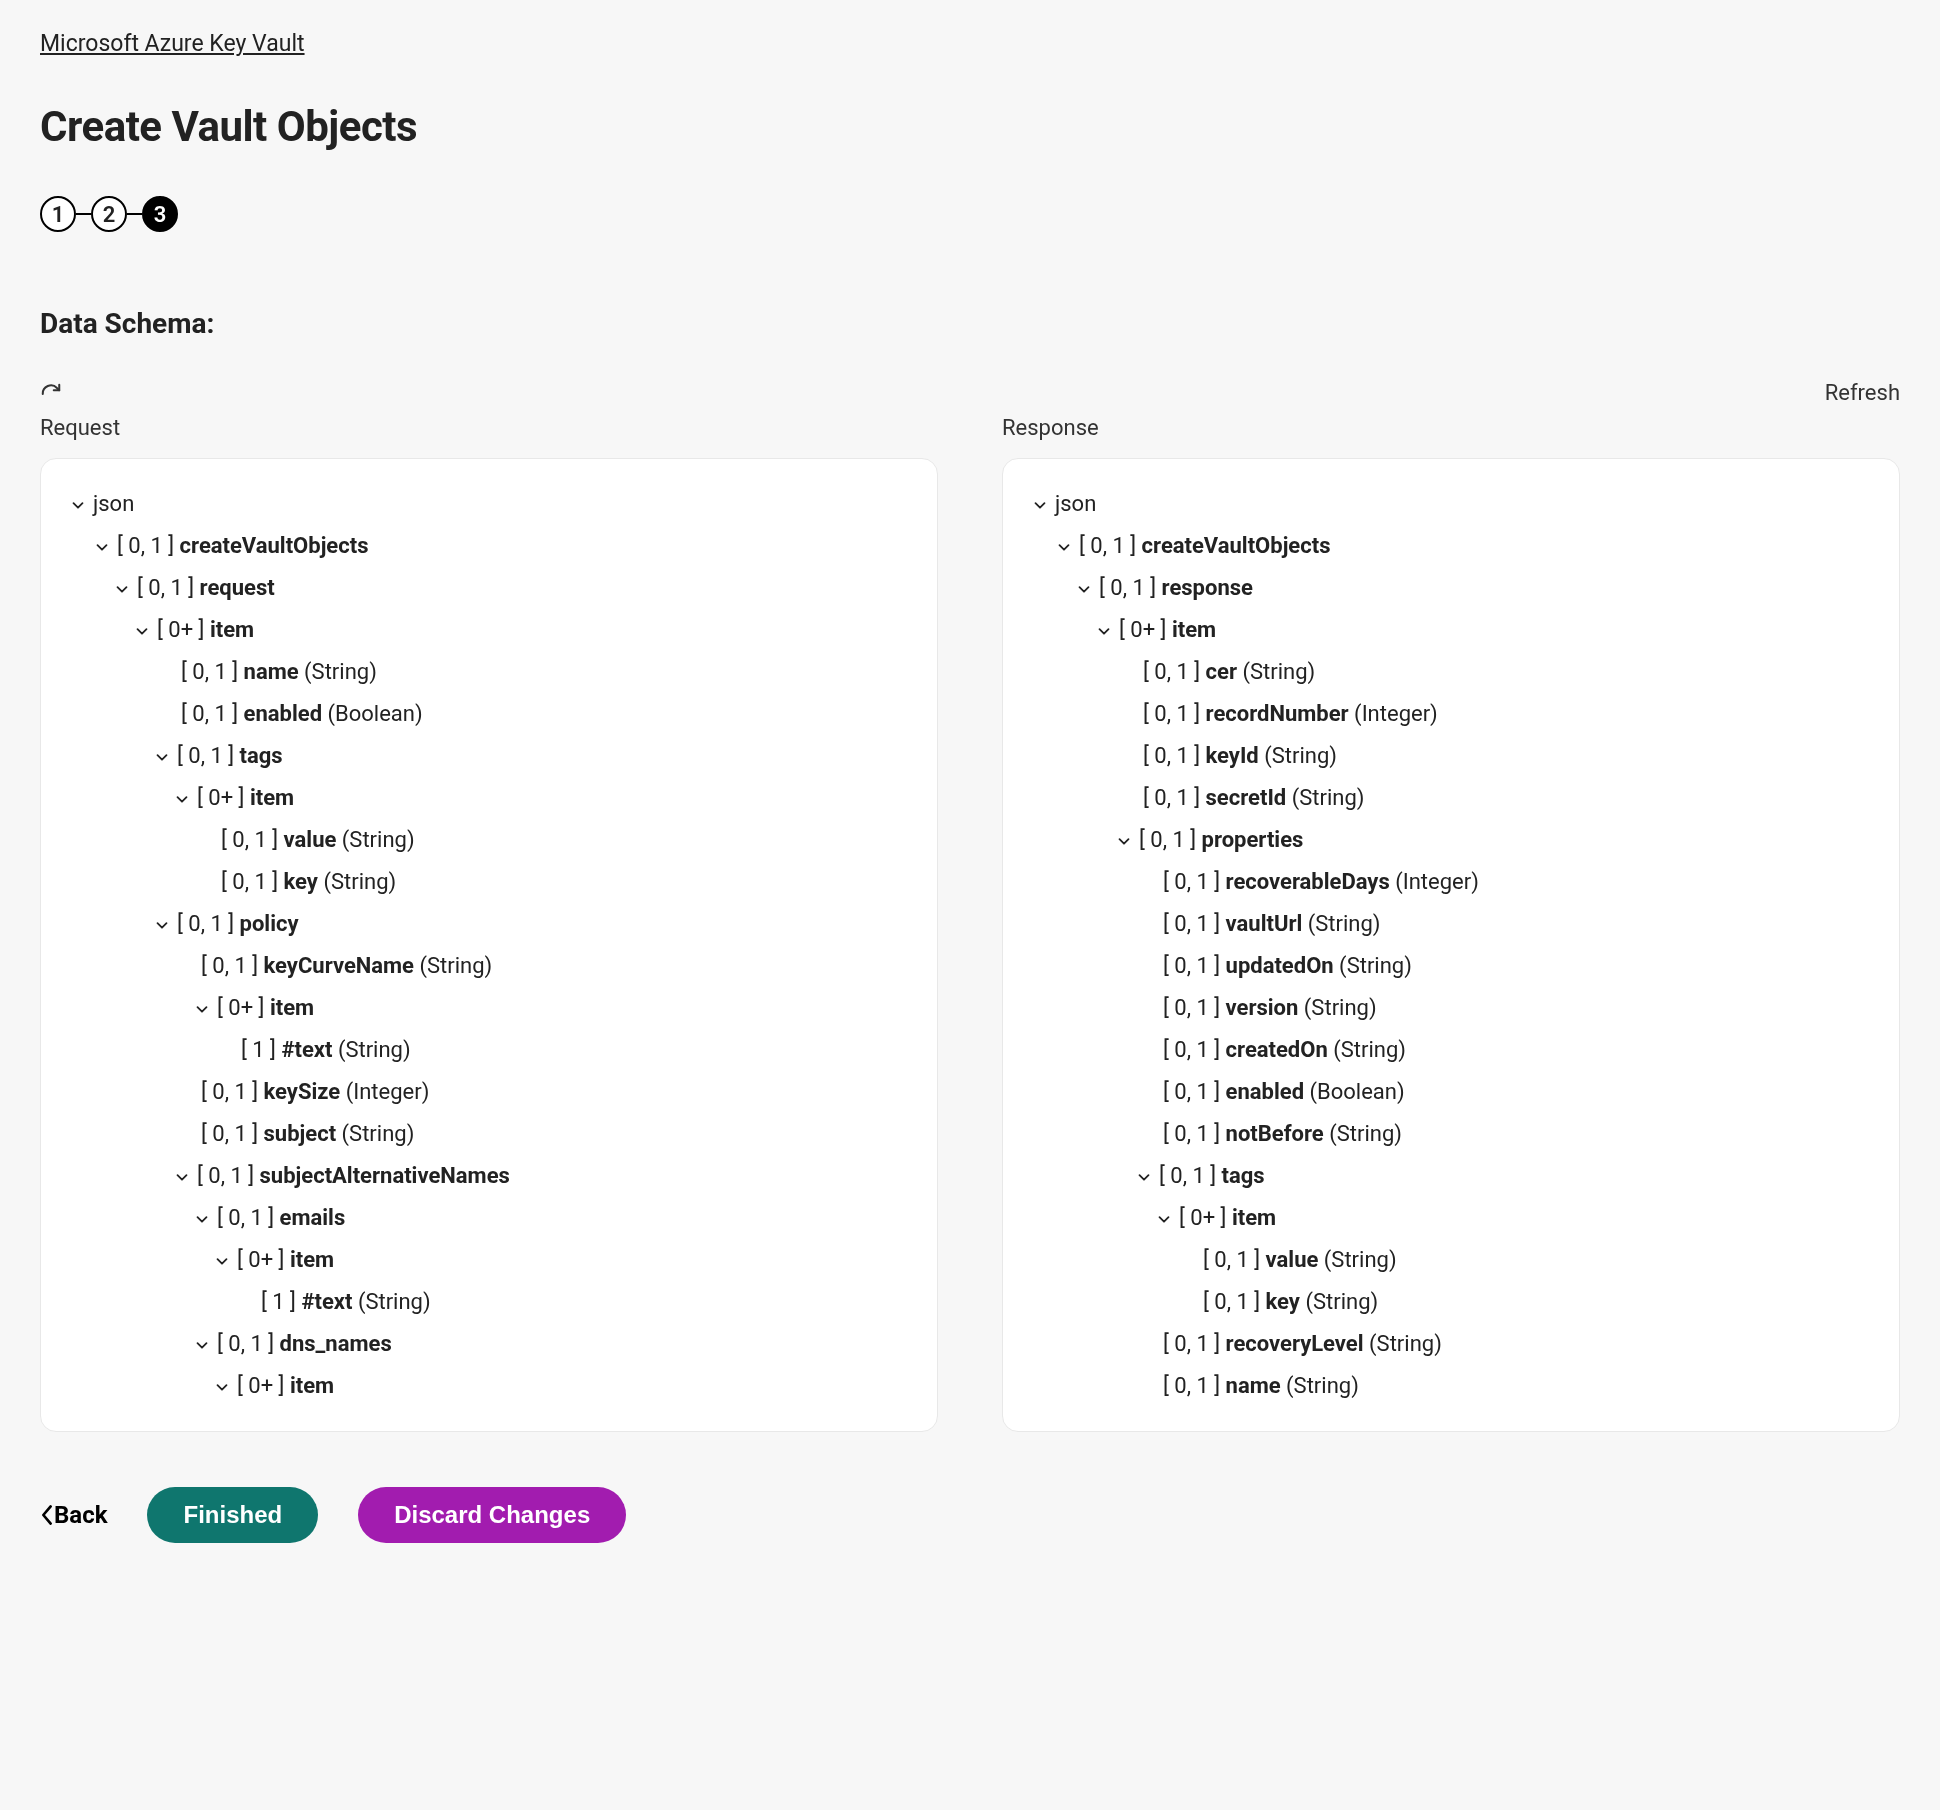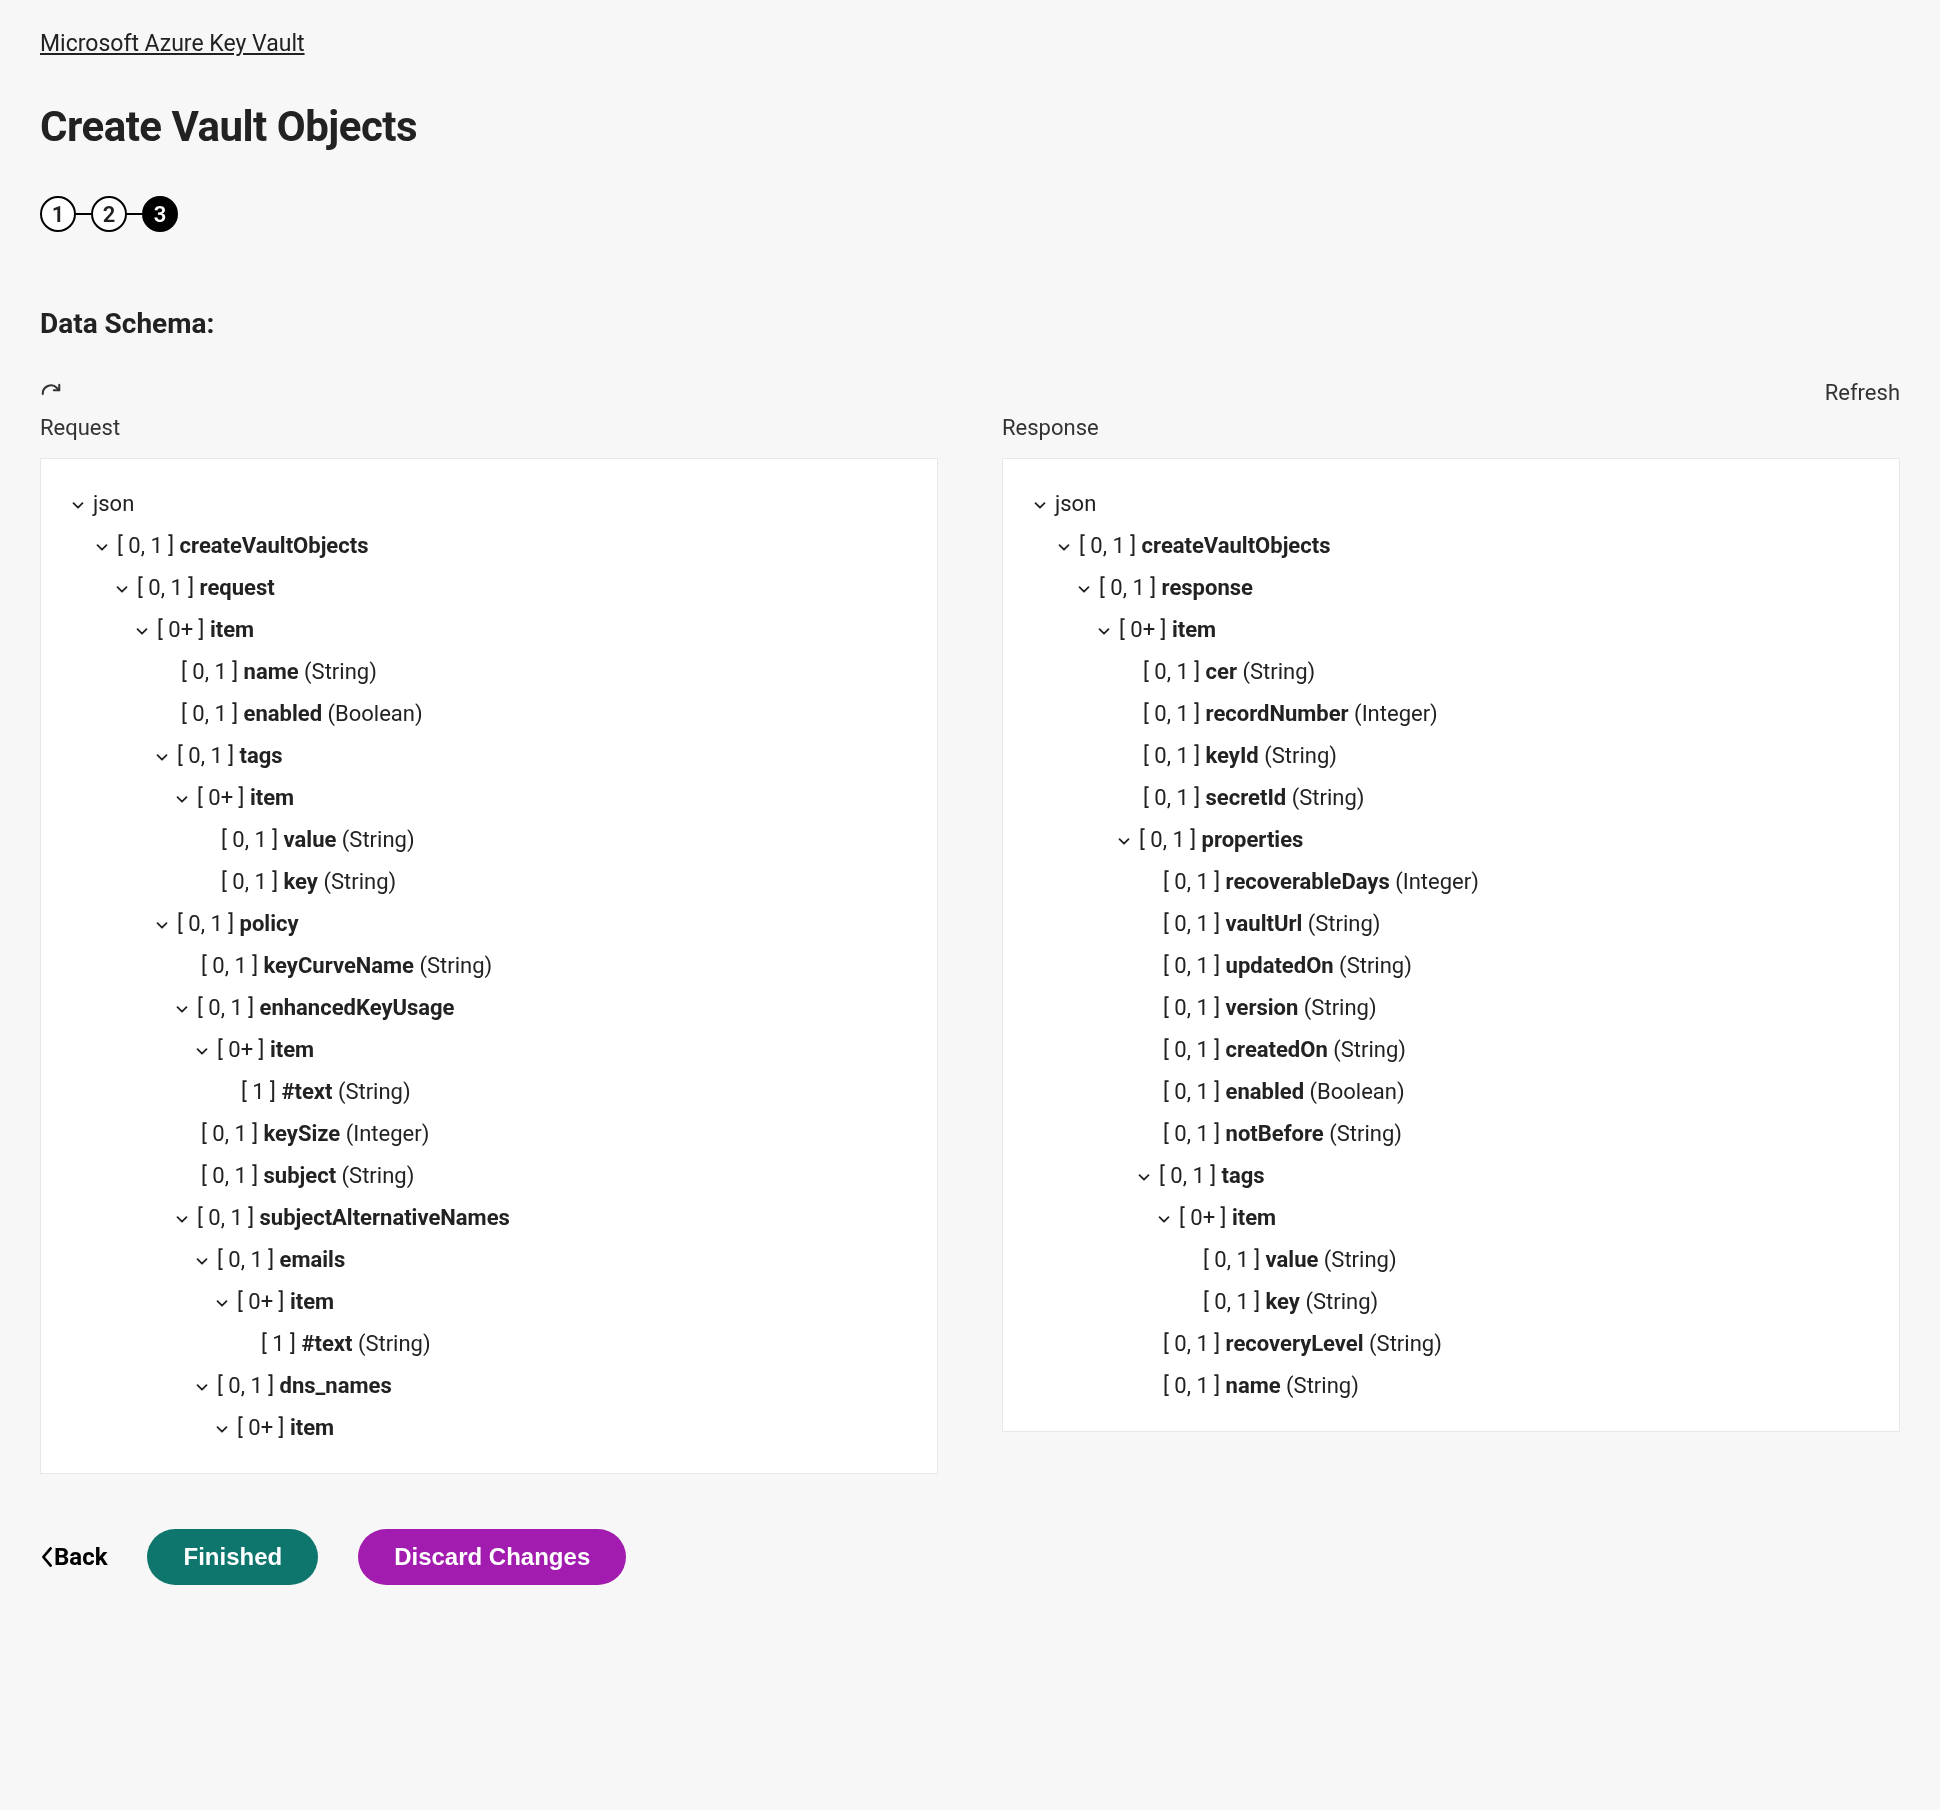--- a/index.html
+++ b/index.html
@@ -75,21 +75,21 @@
     flex: 1;
     min-width: 0;
   }
   .col-label {
     font-size: 22px;
     color: #333;
     margin-bottom: 18px;
   }
   .panel {
     background: #fff;
-    border-radius: 0;
+    border-radius: 16px;
     border: 1px solid #e8e8e8;
     padding: 24px 20px 24px 20px;
     font-size: 22px;
     line-height: 1.0;
     overflow-x: auto;
   }
   .node {
     white-space: nowrap;
     padding: 10px 0;
   }
@@ -191,23 +191,20 @@
             </svg></span><span class="card">[ 0, 1 ] </span><span class="name">tags</span></div>
         <div class="node indent-5"><span class="chev"><svg viewBox="0 0 20 20" fill="none" stroke="#222" stroke-width="2" stroke-linecap="round" stroke-linejoin="round">
               <polyline points="5,8 10,13 15,8"></polyline>
             </svg></span><span class="card">[ 0+ ] </span><span class="name">item</span></div>
         <div class="node indent-6"><span class="card">[ 0, 1 ] </span><span class="name">value</span> <span class="type">(String)</span></div>
         <div class="node indent-6"><span class="card">[ 0, 1 ] </span><span class="name">key</span> <span class="type">(String)</span></div>
         <div class="node indent-4"><span class="chev"><svg viewBox="0 0 20 20" fill="none" stroke="#222" stroke-width="2" stroke-linecap="round" stroke-linejoin="round">
               <polyline points="5,8 10,13 15,8"></polyline>
             </svg></span><span class="card">[ 0, 1 ] </span><span class="name">policy</span></div>
         <div class="node indent-5"><span class="card">[ 0, 1 ] </span><span class="name">keyCurveName</span> <span class="type">(String)</span></div>
-        <div class="node indent-5"><span class="chev"><svg viewBox="0 0 20 20" fill="none" stroke="#222" stroke-width="2" stroke-linecap="round" stroke-linejoin="round">
-              <polyline points="5,8 10,13 15,8"></polyline>
-            </svg></span><span class="card">[ 0, 1 ] </span><span class="name">enhancedKeyUsage</span></div>
         <div class="node indent-6"><span class="chev"><svg viewBox="0 0 20 20" fill="none" stroke="#222" stroke-width="2" stroke-linecap="round" stroke-linejoin="round">
               <polyline points="5,8 10,13 15,8"></polyline>
             </svg></span><span class="card">[ 0+ ] </span><span class="name">item</span></div>
         <div class="node indent-7"><span class="card">[ 1 ] </span><span class="name">#text</span> <span class="type">(String)</span></div>
         <div class="node indent-5"><span class="card">[ 0, 1 ] </span><span class="name">keySize</span> <span class="type">(Integer)</span></div>
         <div class="node indent-5"><span class="card">[ 0, 1 ] </span><span class="name">subject</span> <span class="type">(String)</span></div>
         <div class="node indent-5"><span class="chev"><svg viewBox="0 0 20 20" fill="none" stroke="#222" stroke-width="2" stroke-linecap="round" stroke-linejoin="round">
               <polyline points="5,8 10,13 15,8"></polyline>
             </svg></span><span class="card">[ 0, 1 ] </span><span class="name">subjectAlternativeNames</span></div>
         <div class="node indent-6"><span class="chev"><svg viewBox="0 0 20 20" fill="none" stroke="#222" stroke-width="2" stroke-linecap="round" stroke-linejoin="round">

